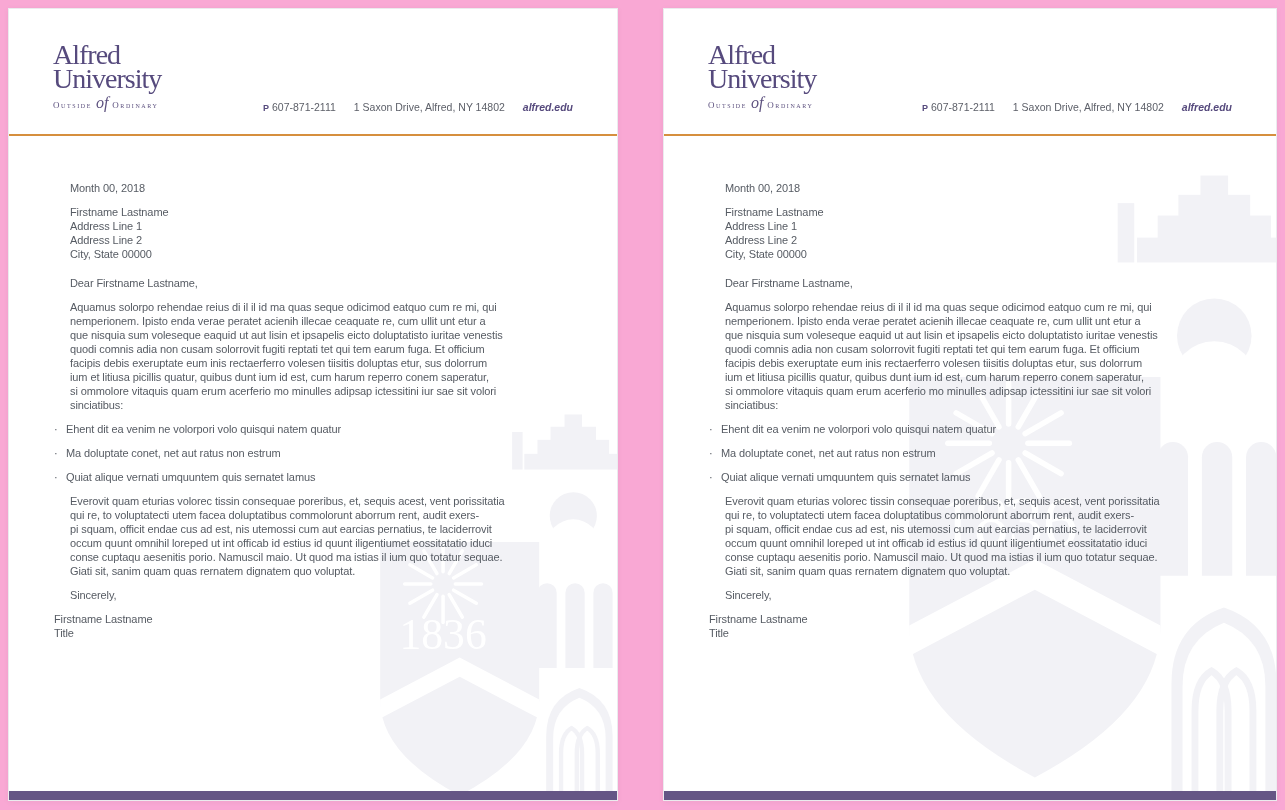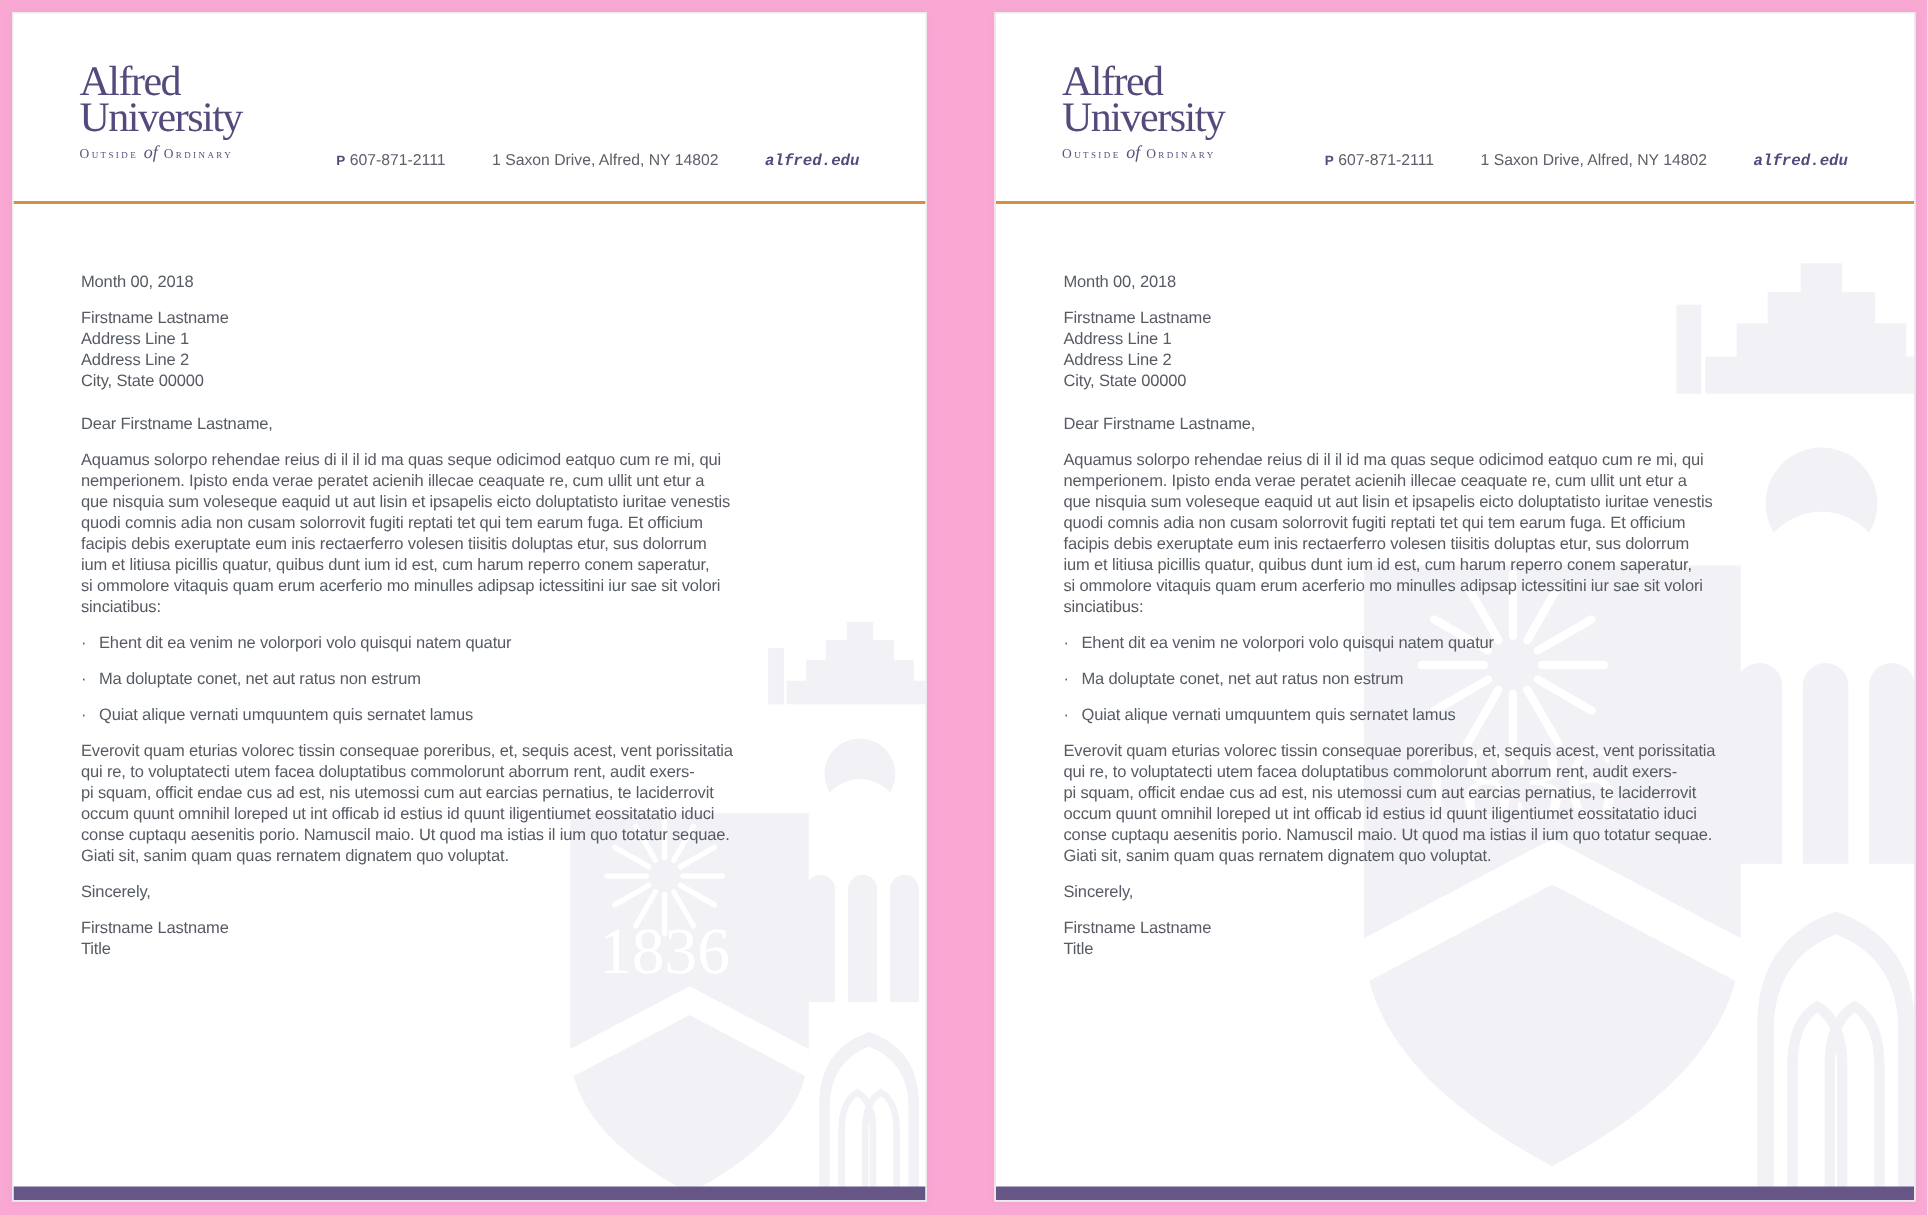--- a/index.html
+++ b/index.html
@@ -10,30 +10,30 @@
   .page-left{left:8px;width:610px;}
   .page-right{left:663px;width:614px;}
 
   
   .orange-rule{position:absolute;left:0;top:125px;width:100%;height:2px;background:#d68f3e;z-index:1;}
   .logo{position:absolute;left:44px;top:34px;color:#564a7d;z-index:1;}
   .logo-line{font-family:"Liberation Serif",serif;font-size:28px;line-height:24px;
              letter-spacing:-1px;font-weight:500;}
   .logo-tagline{margin-top:3px;font-family:"Liberation Serif",serif;font-size:9px;
                 letter-spacing:1.6px;font-variant:small-caps;color:#5d517f;white-space:nowrap;}
-  .logo-tagline .of{font-style:italic;font-variant:normal;letter-spacing:0;font-size:12px;}
-  .contact{position:absolute;right:44px;top:92px;display:flex;gap:31px;align-items:baseline;
+  .logo-tagline .of{font-style:italic;font-variant:normal;letter-spacing:0;font-size:16px;}
+  .contact{position:absolute;right:44px;top:92px;display:flex;gap:18px;align-items:baseline;
            font-size:10.5px;color:#5d6069;z-index:1;white-space:nowrap;}
   .p-label{font-weight:bold;font-size:9px;color:#564a7d;margin-right:3px;}
-  .website{font-family:Liberation Mono, monospace;font-style:italic;font-weight:bold;color:#564a7d;}
+  .website{font-family:Liberation Sans, sans-serif;font-style:italic;font-weight:bold;color:#564a7d;}
 
   
   .letter{position:absolute;left:45px;top:172px;width:505px;font-size:11px;line-height:14px;
           color:#565b63;z-index:1;letter-spacing:-0.1px;}
-  .letter p{margin:0 0 10px 0;}
+  .letter p{margin:0 0 10px 16px;}
   .pre{white-space:pre-line;}
   .recipient{margin-bottom:15px !important;}
   .bullet{display:flex;margin:0 0 10px 0;}
   .bullet .marker{width:12px;flex:0 0 12px;text-align:left;}
   .sig p{margin:0;}
 
   
   .footer-bar{position:absolute;left:0;bottom:0;width:100%;height:9px;background:#655685;z-index:2;}
 
   

